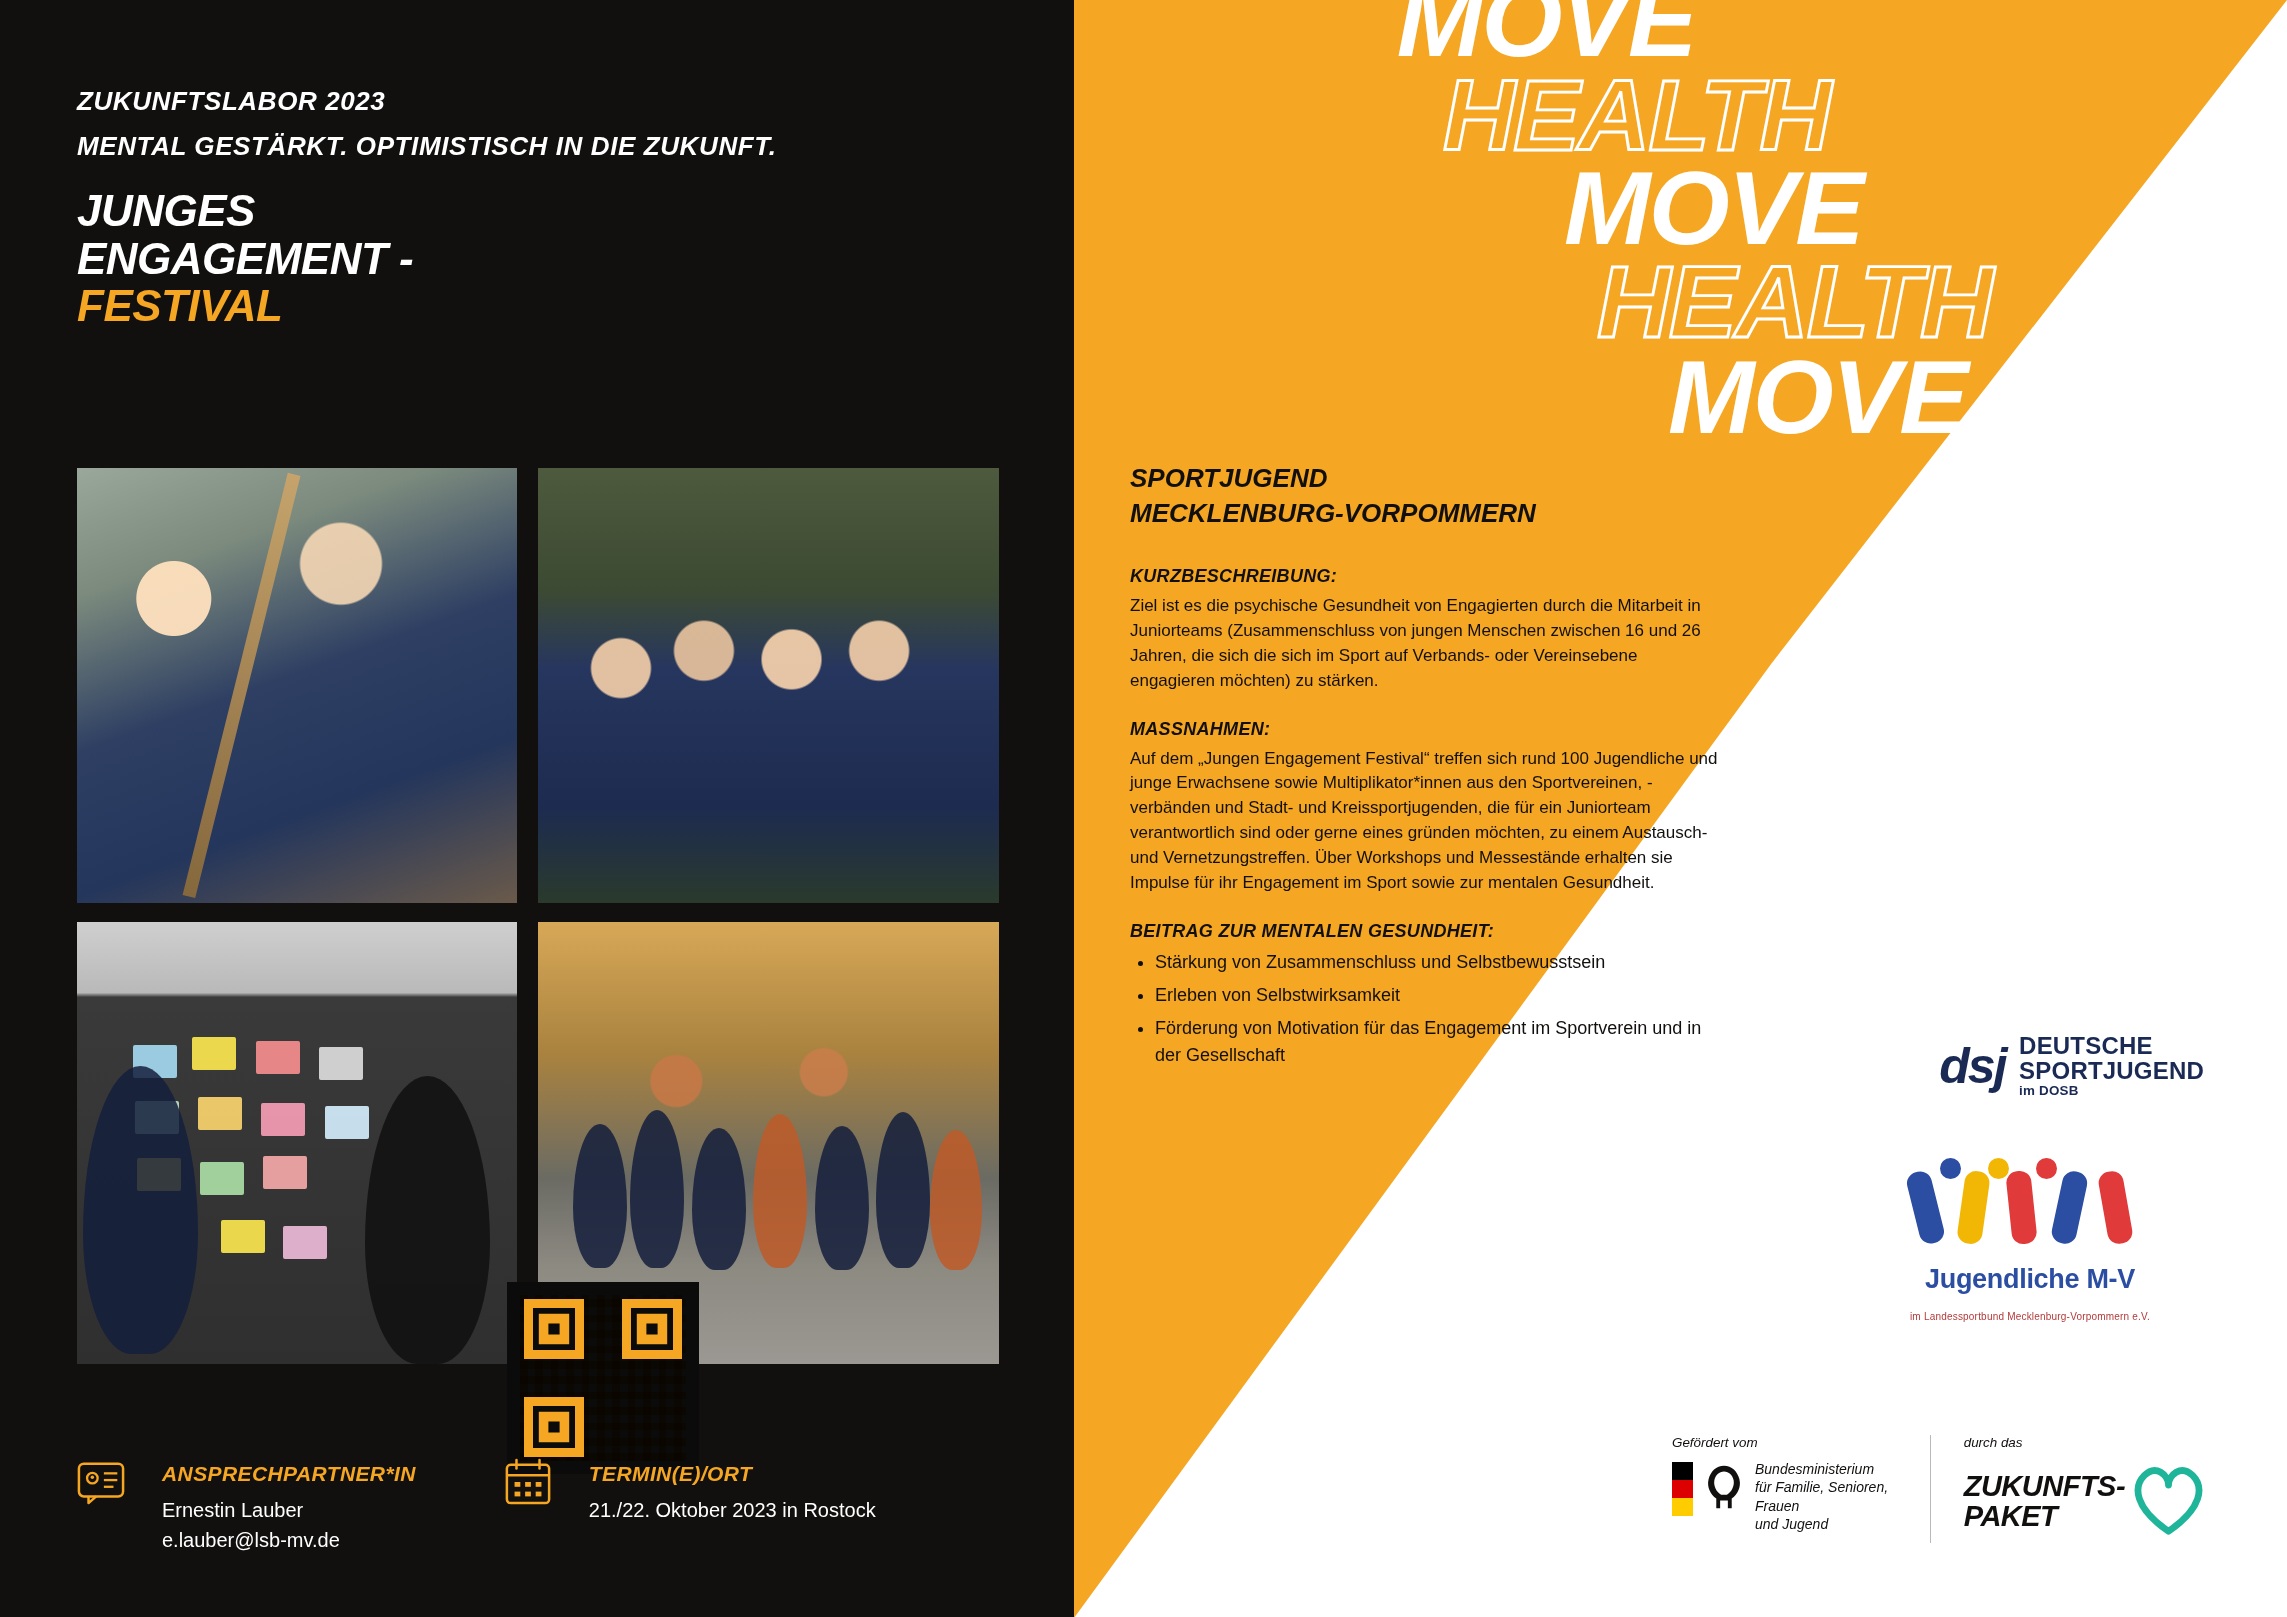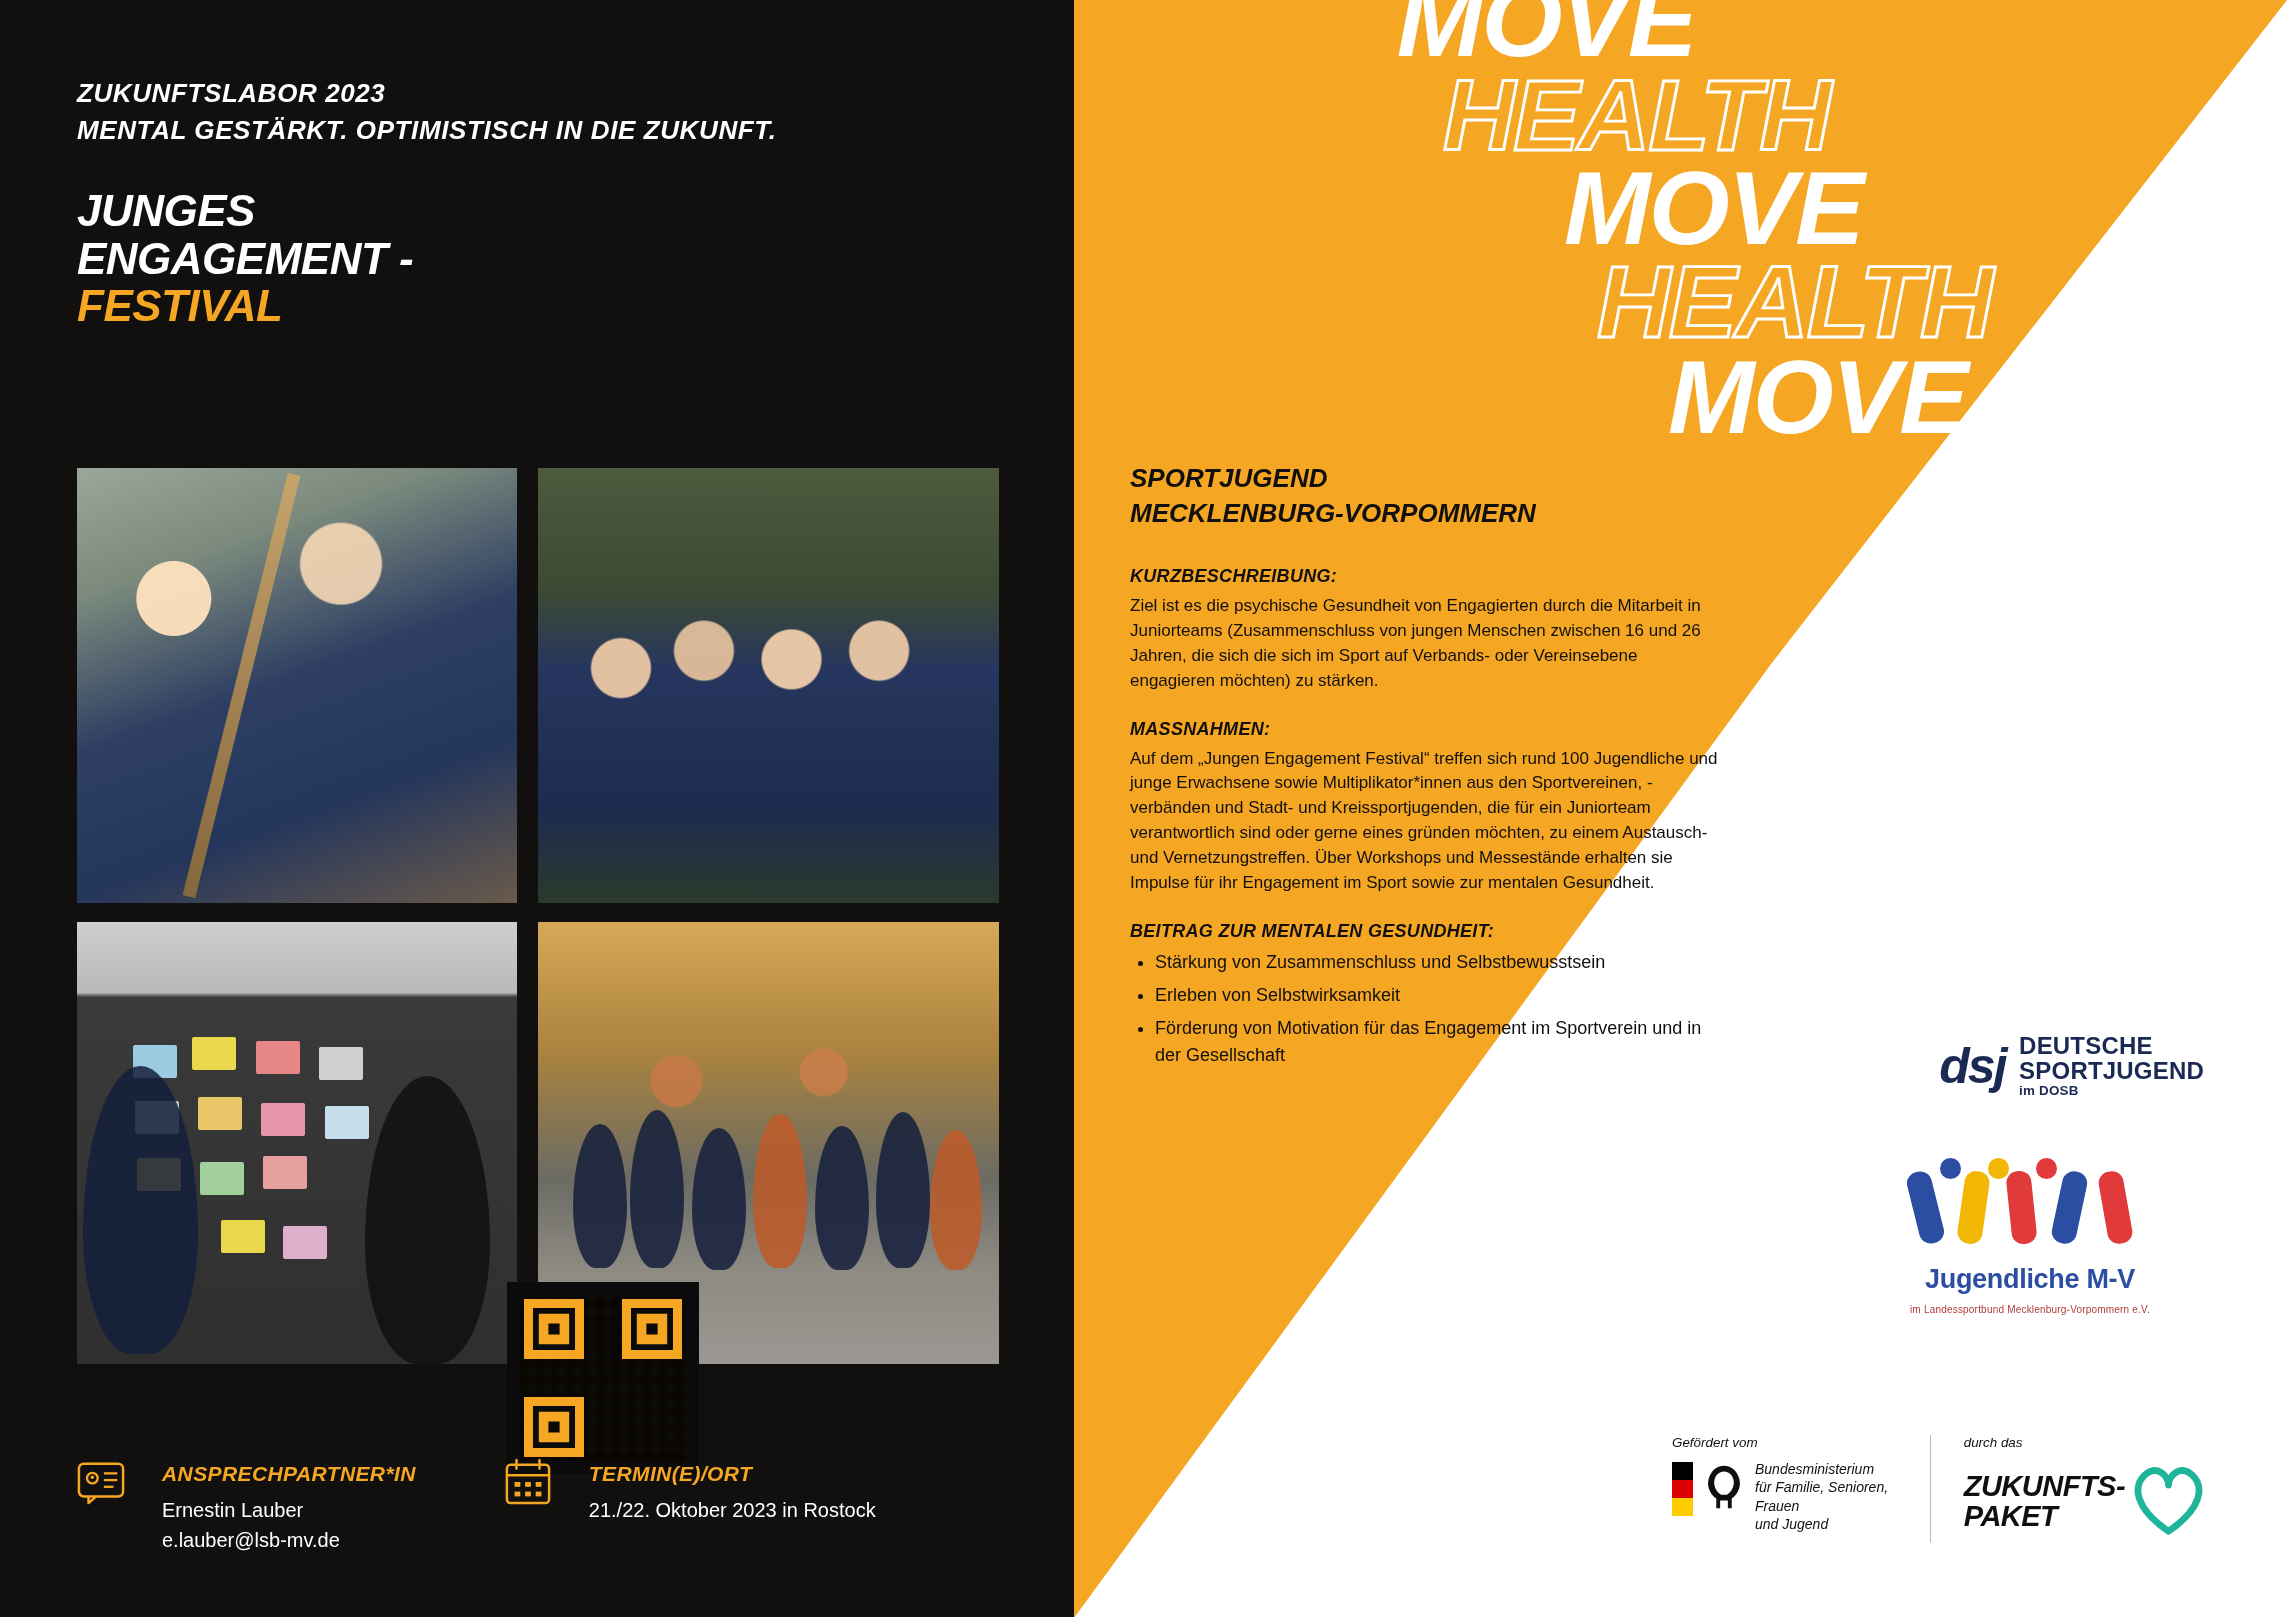--- a/index.html
+++ b/index.html
@@ -33,21 +33,21 @@
   .kicker {
     position: absolute;
     left: 77px;
     top: 75px;
     font-size: 26px;
     font-weight: bold;
     font-style: italic;
     letter-spacing: 0.6px;
     line-height: 1.42;
   }
-  .kicker div { white-space: nowrap; }
+  .kicker div { white-space: nowrap; margin-top: 8px; }
 
   .title {
     position: absolute;
     left: 77px;
     top: 187px;
     font-size: 44px;
     line-height: 1.08;
     font-weight: bold;
     font-style: italic;
     letter-spacing: -0.5px;
@@ -303,21 +303,21 @@
   .sjmv-name {
     font-size: 27px;
     font-weight: bold;
     color: #2b4ea2;
     letter-spacing: -0.3px;
   }
   .sjmv-sub {
     font-size: 10px;
     color: #b33a3a;
     letter-spacing: 0.2px;
-    margin-top: 9px;
+    margin-top: 16px;
   }
 
   .funders {
     position: absolute;
     right: 77px;
     bottom: 75px;
     width: 538px;
     display: flex;
     align-items: flex-start;
     gap: 0;

